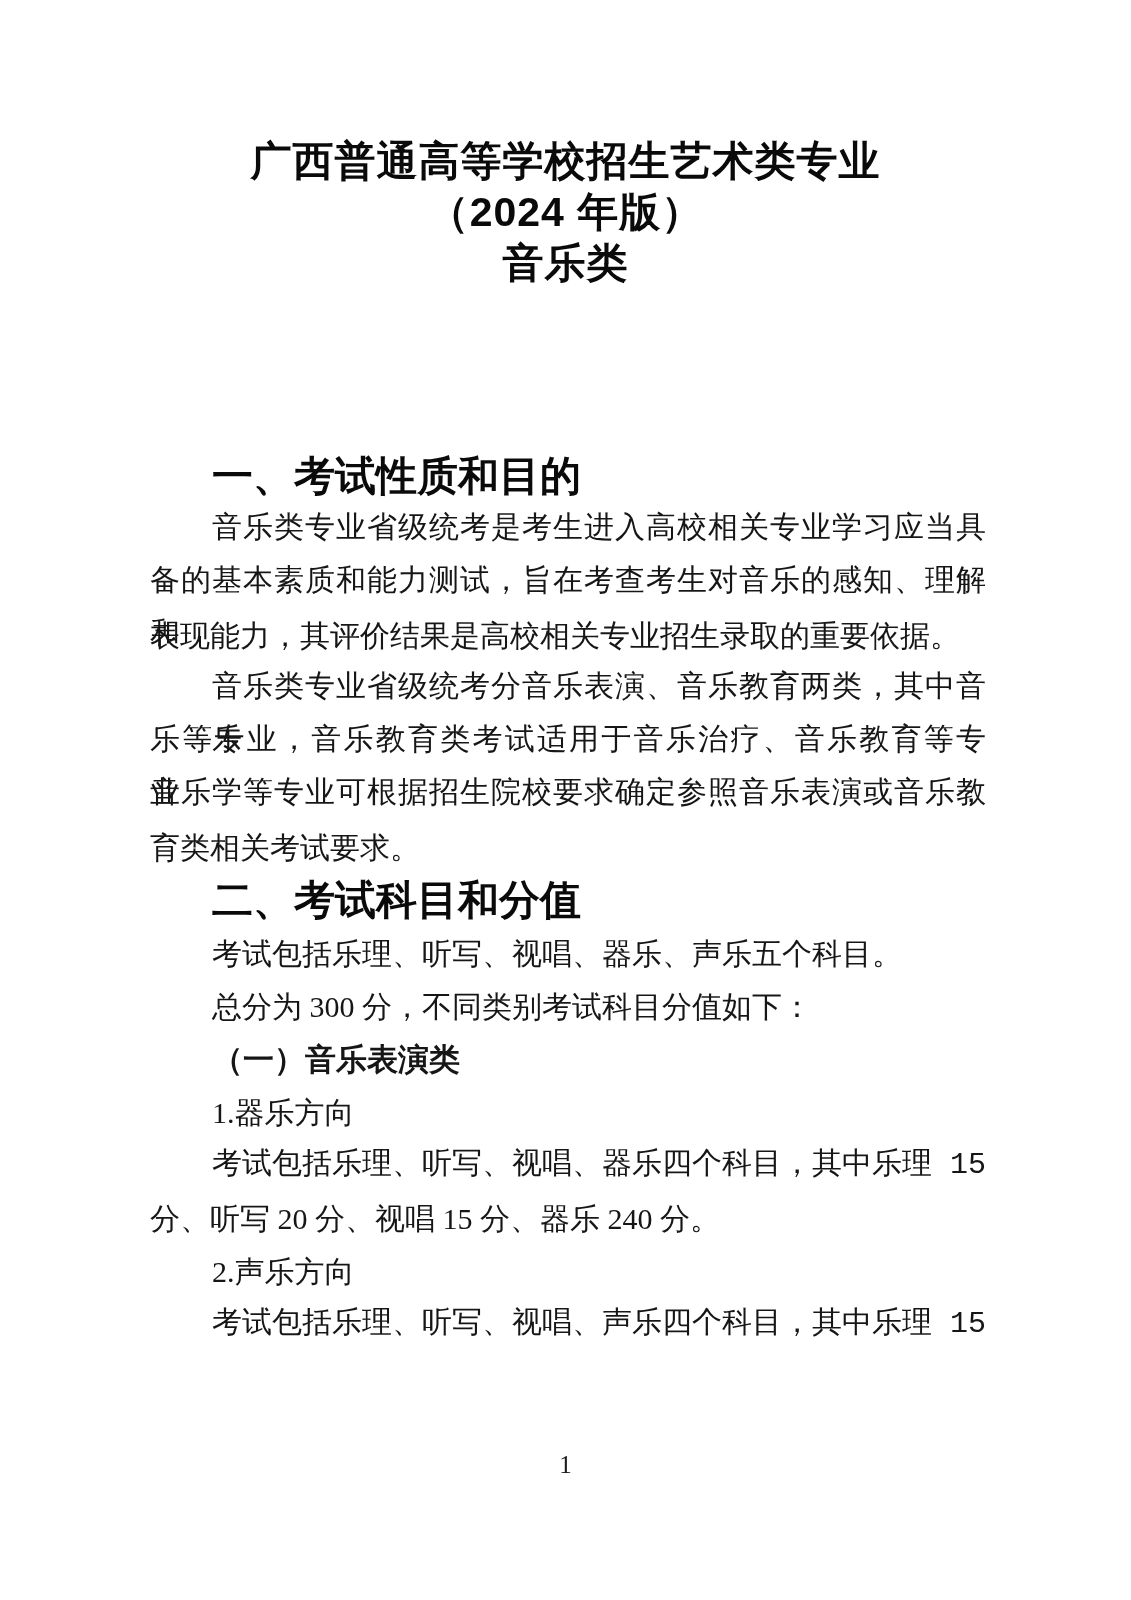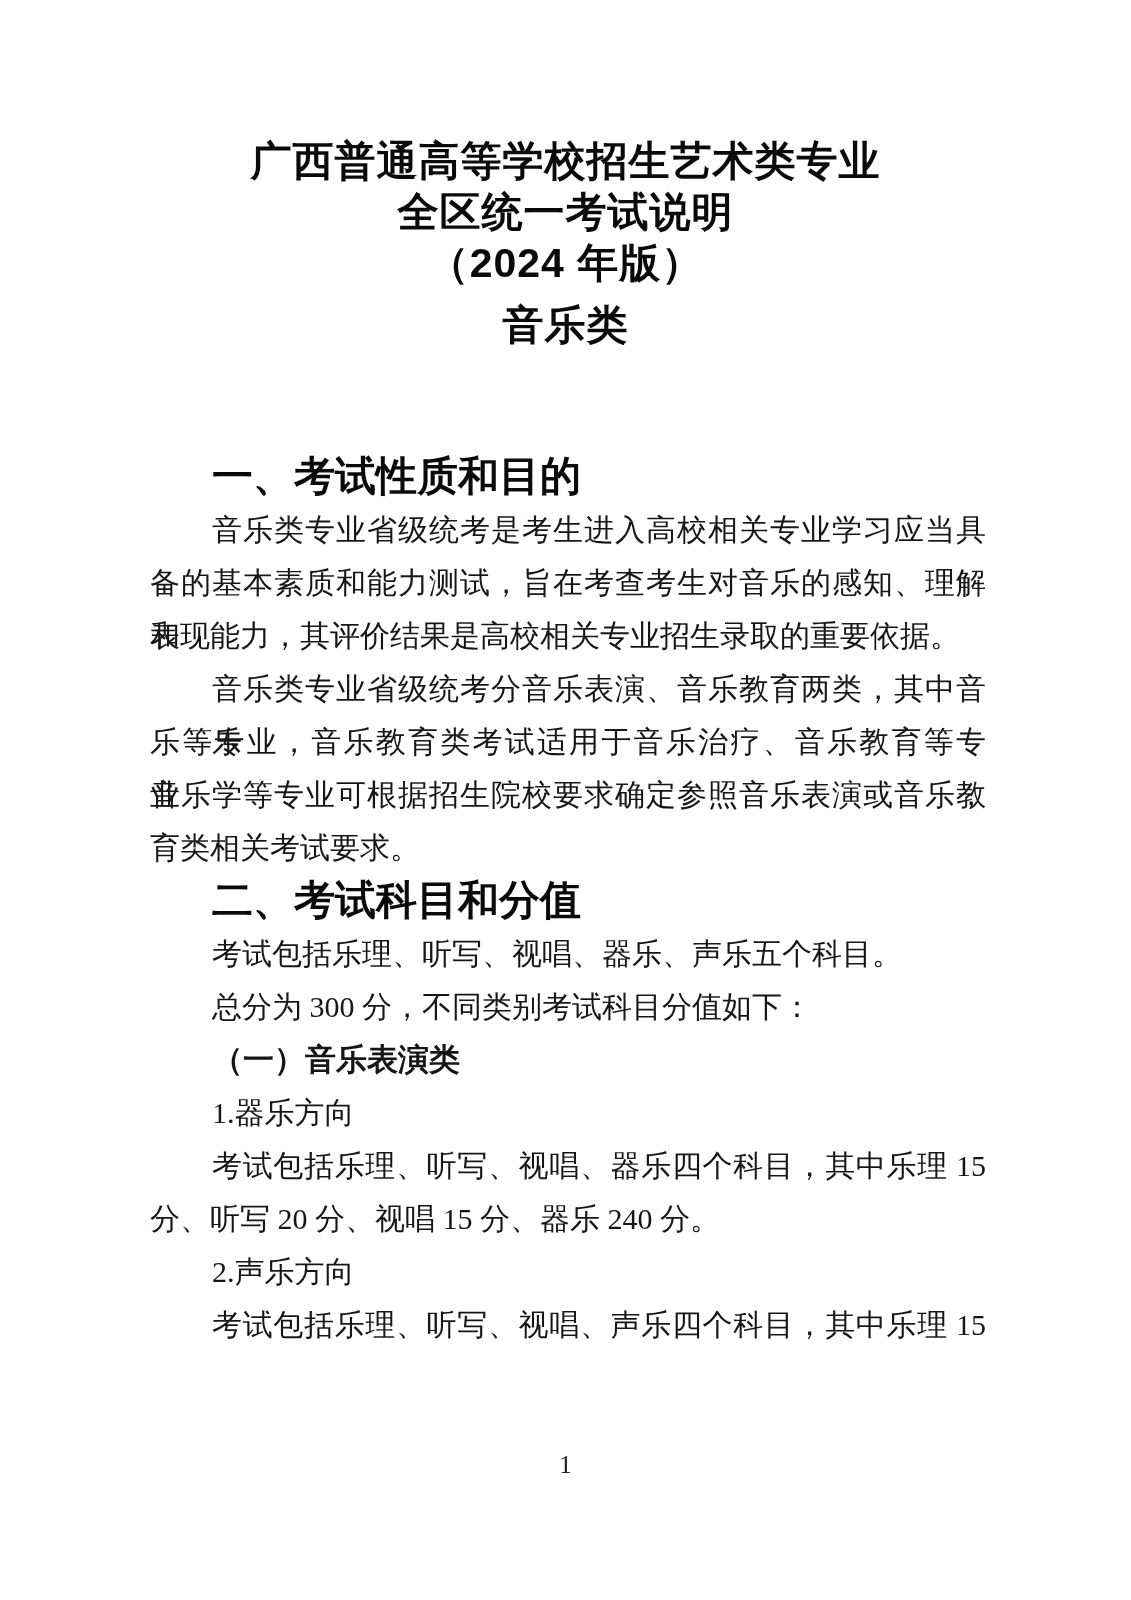--- a/index.html
+++ b/index.html
@@ -26,41 +26,42 @@
     width: 100%;
     text-align: center;
     font-family: "Liberation Sans", "DejaVu Sans", sans-serif;
     font-weight: 700;
     font-size: 41px;
     line-height: 51px;
     letter-spacing: 1px;
     color: #0a0a0a;
   }
   .title-line { white-space: nowrap; }
-  .title-category { margin-top: 11px; }
+  .title-category { }
 
   
   .body-col {
     position: absolute;
     top: 450px;
     left: 150px;
     width: 836px;
   }
   .line {
     height: 53px;
     line-height: 53px;
     font-size: 30px;
     white-space: nowrap;
     color: #161616;
   }
   .indent { padding-left: 62px; }
   .stretch {
     white-space: normal;
     text-align: justify;
     text-align-last: justify;
+    font-family: Liberation Mono, monospace;
     -moz-text-align-last: justify;
   }
   .heading {
     font-family: "Liberation Sans", "DejaVu Sans", sans-serif;
     font-weight: 700;
     font-size: 41px;
     color: #0a0a0a;
   }
   .sub-heading {
     font-weight: 700;
@@ -79,21 +80,20 @@
     color: #1c1c1c;
   }
 </style>
 </head>
 <body>
 
 <div class="page">
 
   <header class="title-block">
     <div class="title-line">广西普通高等学校招生艺术类专业</div>
-    <div class="title-line">全区统一考试说明</div>
     <div class="title-line">（2024 年版）</div>
     <div class="title-line title-category">音乐类</div>
   </header>
 
   <main class="body-col">
 
     <div class="line heading indent">一、考试性质和目的</div>
 
     <div class="line indent stretch">音乐类专业省级统考是考生进入高校相关专业学习应当具</div>
     <div class="line stretch">备的基本素质和能力测试，旨在考查考生对音乐的感知、理解和</div>

